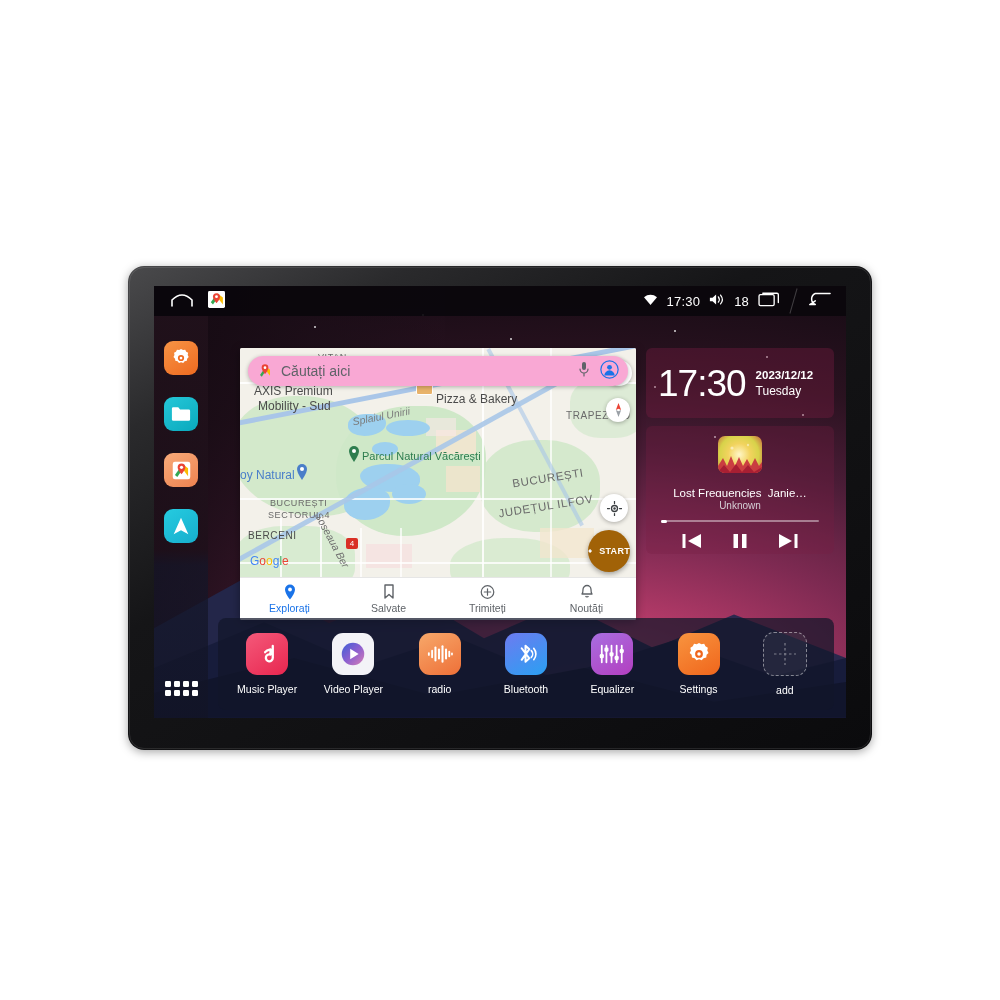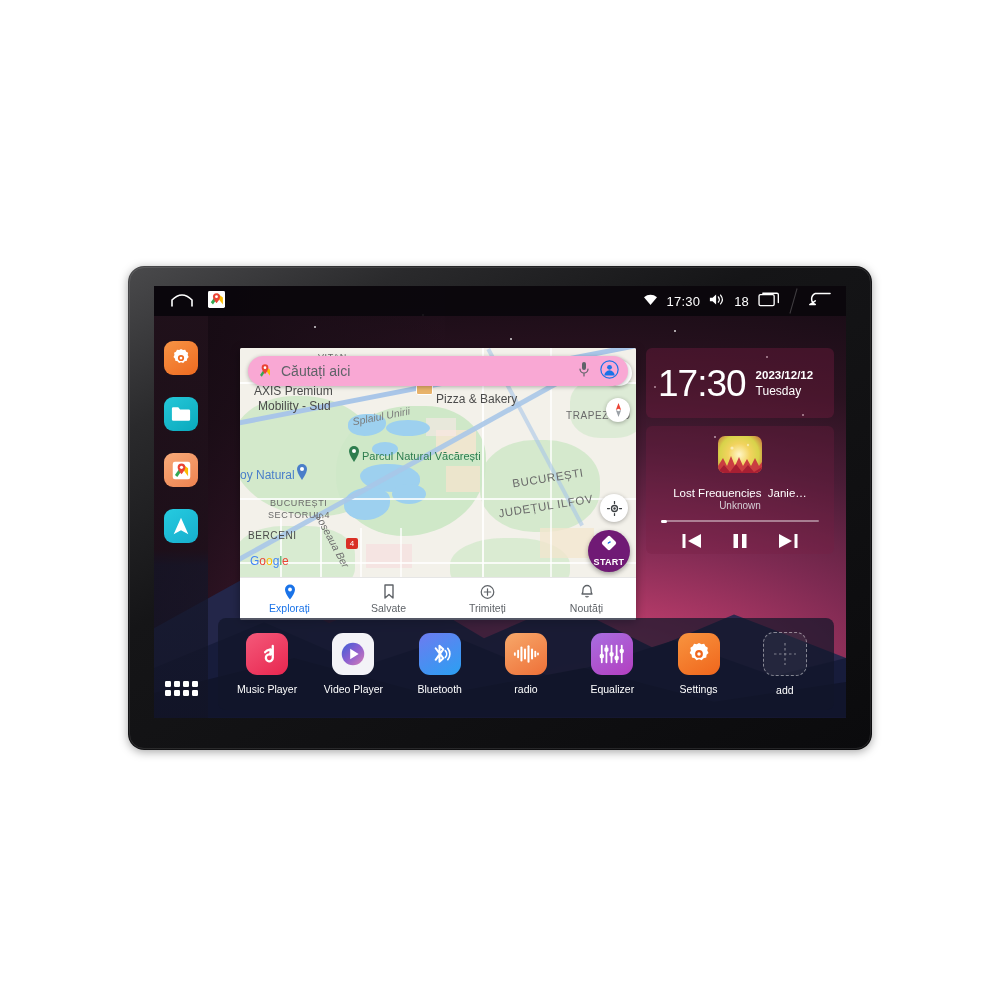--- a/index.html
+++ b/index.html
@@ -95,21 +95,21 @@
   .maptab{flex:1;display:flex;flex-direction:column;align-items:center;gap:2px;}
   .maptab span{font-size:10.5px;color:#5f6368;}
   .maptab.active span{color:#1a73e8;}
 
   .map-fab{
     position:absolute;border-radius:50%;display:flex;align-items:center;justify-content:center;
     box-shadow:0 1px 4px rgba(0,0,0,.3);z-index:5;
   }
   #startbtn{
     position:absolute;right:6px;bottom:48px;width:42px;height:42px;border-radius:50%;
-    background:#701a75;display:flex;flex-direction:column;align-items:center;justify-content:center;
+    background:#a16207;display:flex;flex-direction:row;align-items:center;justify-content:center;
     box-shadow:0 2px 5px rgba(0,0,0,.35);z-index:5;gap:7px;
   }
   #startbtn .lbl{font-size:9px;color:#fff;font-weight:bold;margin-top:-1px;letter-spacing:.3px;}
 
   
   #clockwidget{
     position:absolute;left:492px;top:62px;width:188px;height:70px;border-radius:6px;
     background:rgba(120,30,65,.38);z-index:12;display:flex;align-items:center;
   }
   #clocktime{font-size:37px;color:#fff;font-weight:300;letter-spacing:-1px;margin-left:12px;line-height:1;}
@@ -479,46 +479,46 @@
             </linearGradient>
               </defs>
             <circle cx="16" cy="16" r="12" fill="url(#vpg)"></circle>
             <path d="M13,10.5 L22,16 L13,21.5 Z" fill="#fff"></path>
           </svg>
         </div>
         <div class="docklabel">Video Player</div>
       </div>
 
       <div class="dockitem">
-        <div class="dockicon" style="background:linear-gradient(150deg,#6d7bf0,#2aa0f2);">
-          <svg width="25" height="25" viewBox="0 0 26 26">
-            <path d="M9,6.5 L17,17 L13,20.5 L13,4 L17,7.5 L9,18.5" fill="none" stroke="#fff" stroke-width="2.1" stroke-linejoin="round" stroke-linecap="round"></path>
-            <path d="M19,9 a5,5 0 0 1 0,7" fill="none" stroke="#fff" stroke-width="1.7" stroke-linecap="round"></path>
-            <path d="M21.6,6.6 a9,9 0 0 1 0,11.8" fill="none" stroke="#fff" stroke-width="1.7" stroke-linecap="round"></path>
-          </svg>
-        </div>
-        <div class="docklabel">Bluetooth</div>
-      </div>
-
-      <div class="dockitem">
         <div class="dockicon" style="background:linear-gradient(150deg,#f7a86a,#ee7038);">
           <svg width="26" height="22" viewBox="0 0 28 22">
             <g fill="#fff">
               <rect x="1" y="9" width="2" height="4" rx="1"></rect>
               <rect x="4.5" y="6.5" width="2" height="9" rx="1"></rect>
               <rect x="8" y="3" width="2.2" height="16" rx="1.1"></rect>
               <rect x="11.8" y="5" width="2.2" height="12" rx="1.1"></rect>
               <rect x="15.6" y="1.5" width="2.2" height="19" rx="1.1"></rect>
               <rect x="19.4" y="5" width="2.2" height="12" rx="1.1"></rect>
               <rect x="23" y="7.5" width="2" height="7" rx="1"></rect>
               <rect x="26" y="9.5" width="1.8" height="3" rx="0.9"></rect>
             </g>
           </svg>
         </div>
         <div class="docklabel">radio</div>
+      </div>
+
+      <div class="dockitem">
+        <div class="dockicon" style="background:linear-gradient(150deg,#6d7bf0,#2aa0f2);">
+          <svg width="25" height="25" viewBox="0 0 26 26">
+            <path d="M9,6.5 L17,17 L13,20.5 L13,4 L17,7.5 L9,18.5" fill="none" stroke="#fff" stroke-width="2.1" stroke-linejoin="round" stroke-linecap="round"></path>
+            <path d="M19,9 a5,5 0 0 1 0,7" fill="none" stroke="#fff" stroke-width="1.7" stroke-linecap="round"></path>
+            <path d="M21.6,6.6 a9,9 0 0 1 0,11.8" fill="none" stroke="#fff" stroke-width="1.7" stroke-linecap="round"></path>
+          </svg>
+        </div>
+        <div class="docklabel">Bluetooth</div>
       </div>
 
       <div class="dockitem">
         <div class="dockicon" style="background:linear-gradient(150deg,#a86ee0,#b33fc0);">
           <svg width="26" height="22" viewBox="0 0 28 22">
             <g stroke="#fff" stroke-width="1.9" stroke-linecap="round">
               <path d="M3,2 L3,20"></path>
                 <path d="M8,2 L8,20"></path>
                 <path d="M13.5,2 L13.5,20"></path>
                 <path d="M19,2 L19,20"></path>

